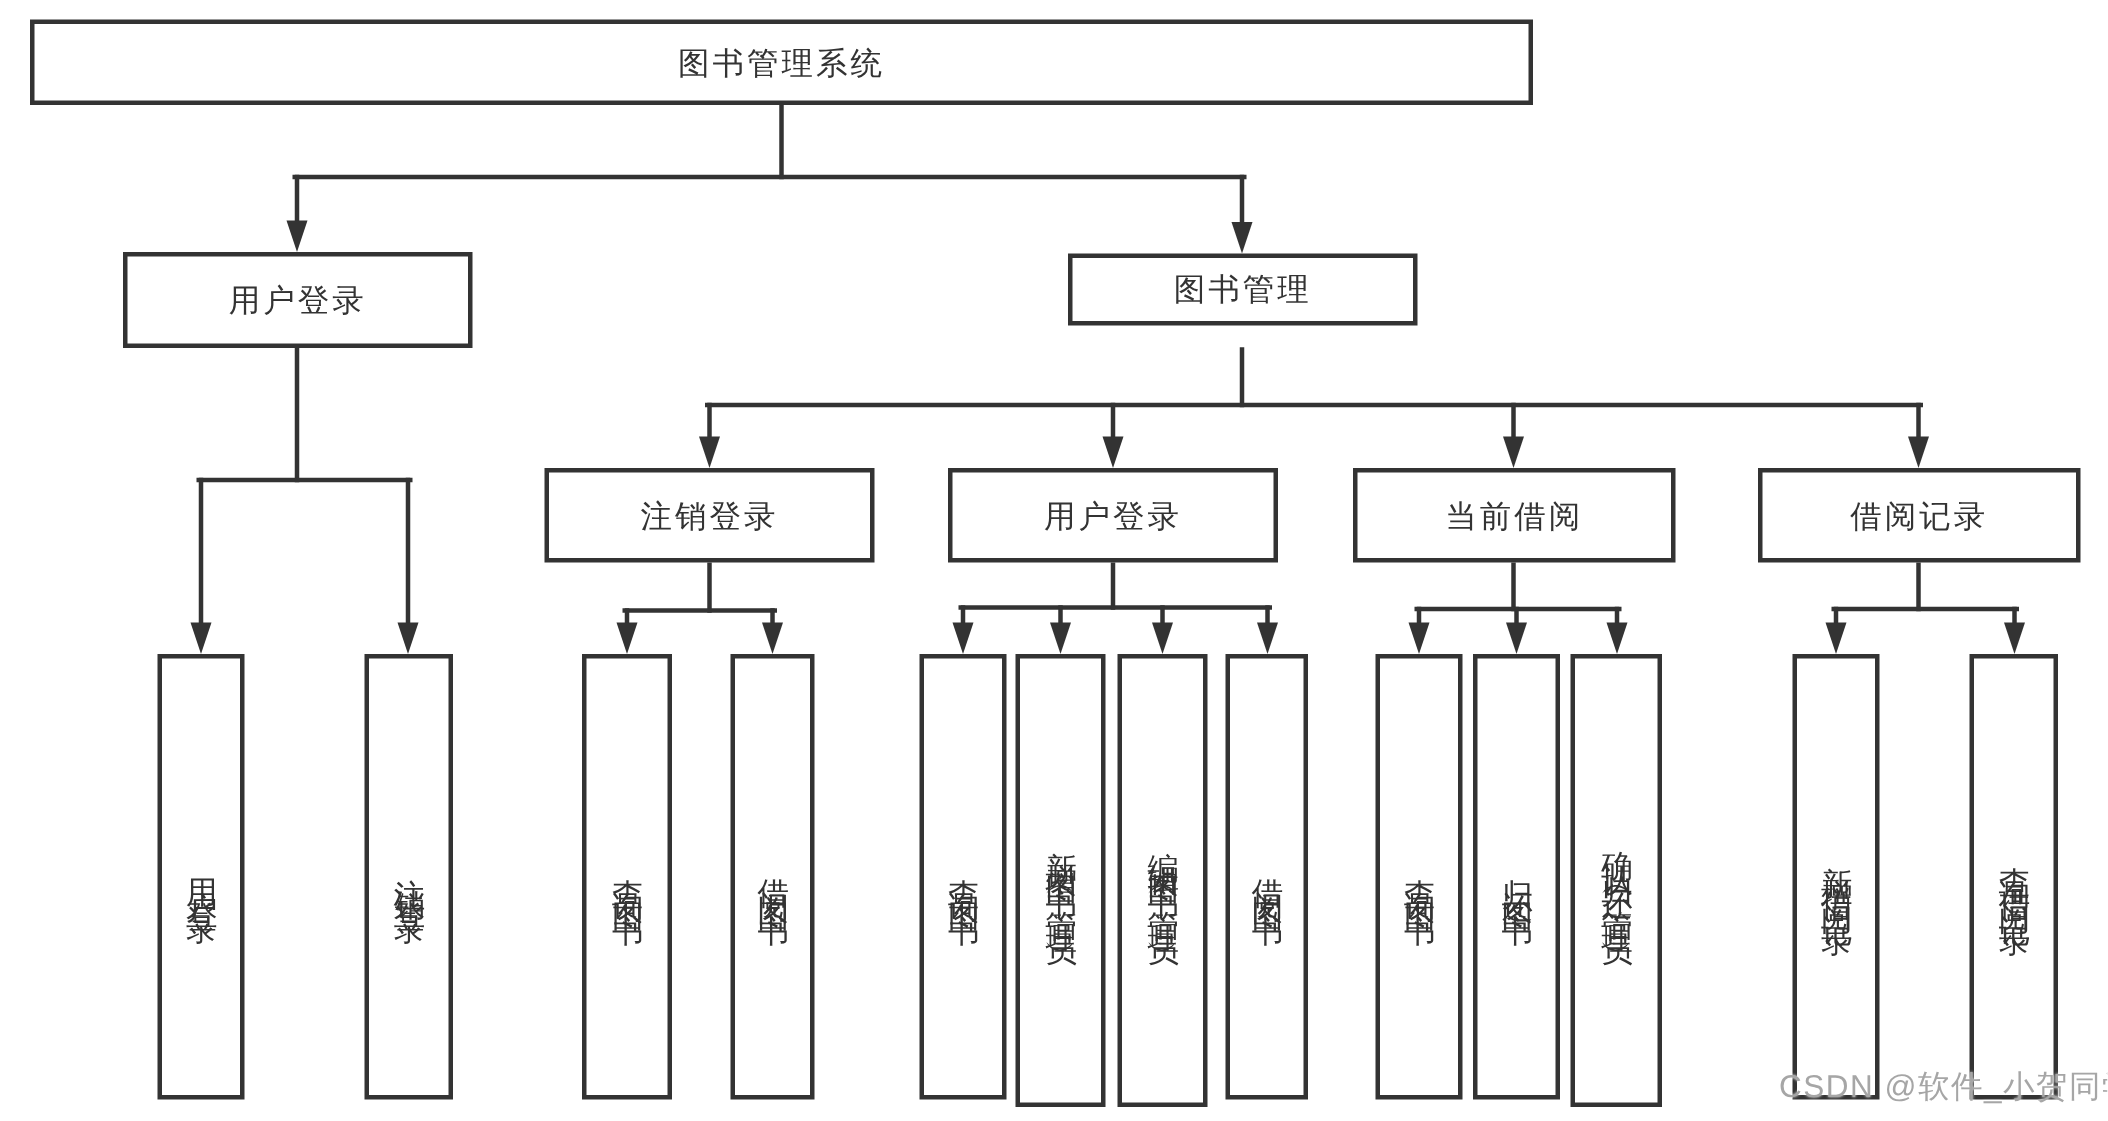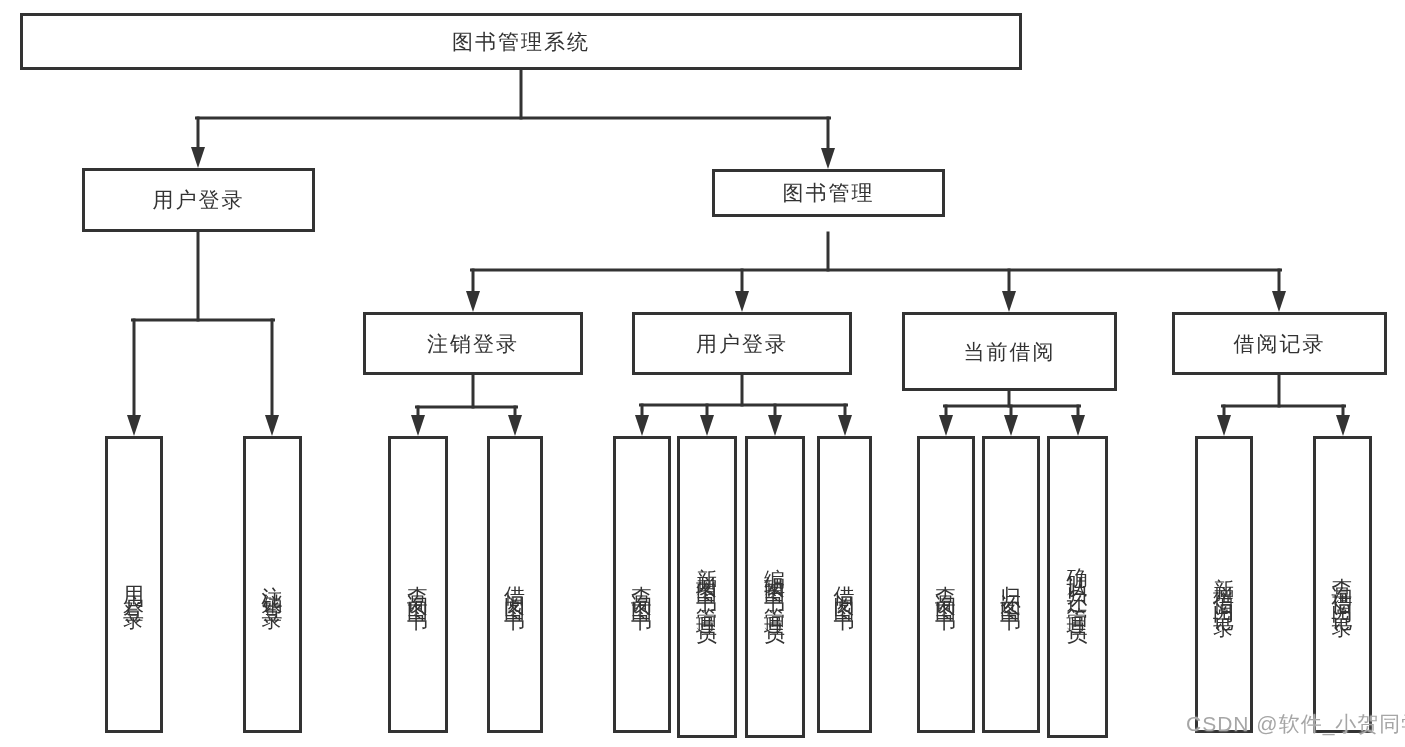--- a/index.html
+++ b/index.html
@@ -106,21 +106,21 @@
       <polygon points="1336,415 1350,415 1343,436" fill="#333333"></polygon>
     </svg>
 
   <div class="node h" style="left:20px;top:13px;width:1002px;height:57px">图书管理系统</div>
 
   <div class="node h" style="left:82px;top:168px;width:233px;height:64px">用户登录</div>
   <div class="node h" style="left:712px;top:169px;width:233px;height:48px">图书管理</div>
 
   <div class="node h" style="left:363px;top:312px;width:220px;height:63px">注销登录</div>
   <div class="node h" style="left:632px;top:312px;width:220px;height:63px">用户登录</div>
-  <div class="node h" style="left:902px;top:312px;width:215px;height:79px">当前借阅</div>
+  <div class="node h" style="left:902px;top:312px;width:215px;height:63px">当前借阅</div>
   <div class="node h" style="left:1172px;top:312px;width:215px;height:63px">借阅记录</div>
 
   <div class="node v" style="left:105px;top:436px;width:58px;height:297px">用户登录</div>
   <div class="node v" style="left:243px;top:436px;width:59px;height:297px">注销登录</div>
 
   <div class="node v" style="left:388px;top:436px;width:60px;height:297px">查询图书</div>
   <div class="node v" style="left:487px;top:436px;width:56px;height:297px">借阅图书</div>
 
   <div class="node v" style="left:613px;top:436px;width:58px;height:297px">查询图书</div>
   <div class="node v" style="left:677px;top:436px;width:60px;height:302px">新增图书（管理员）</div>

